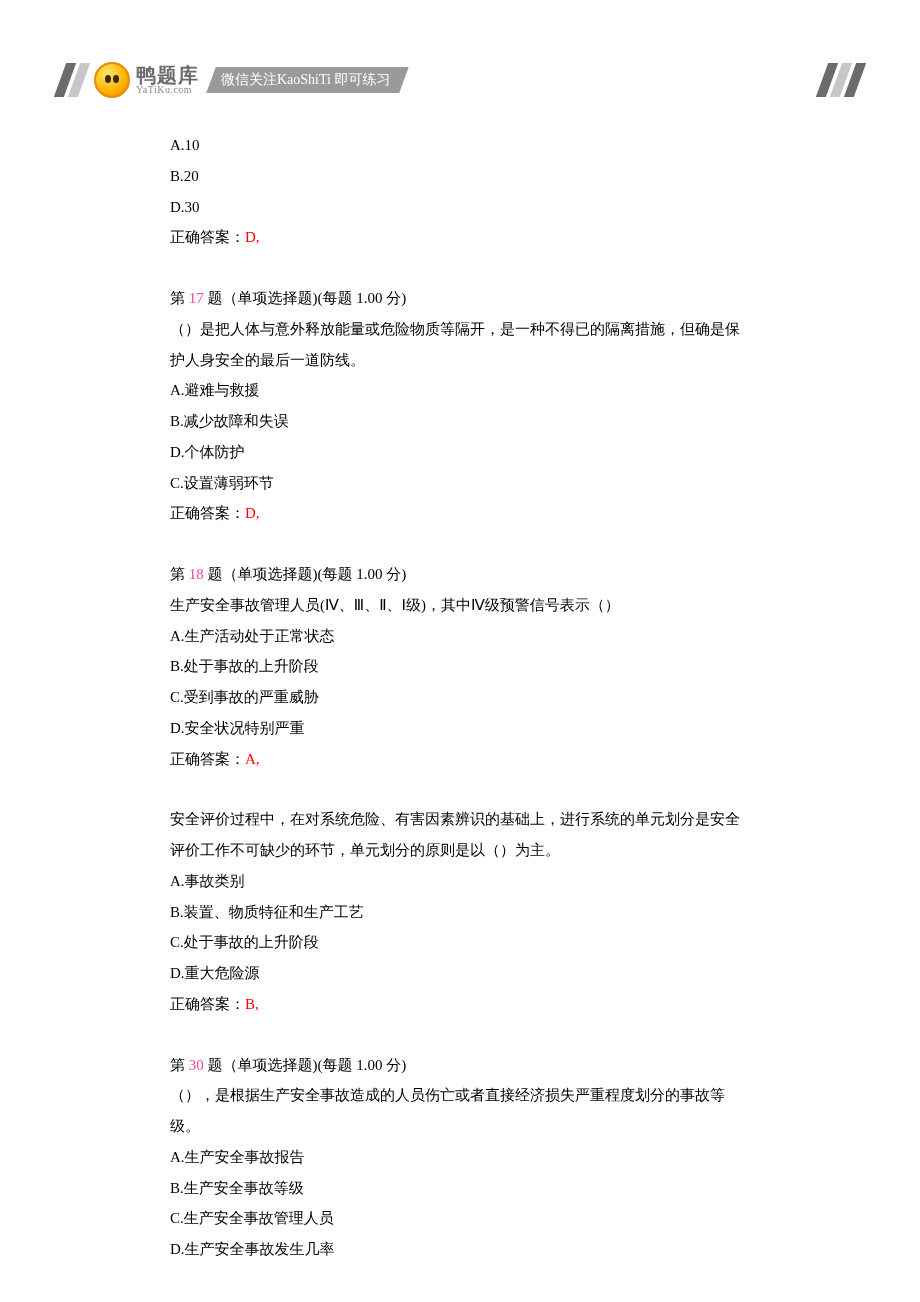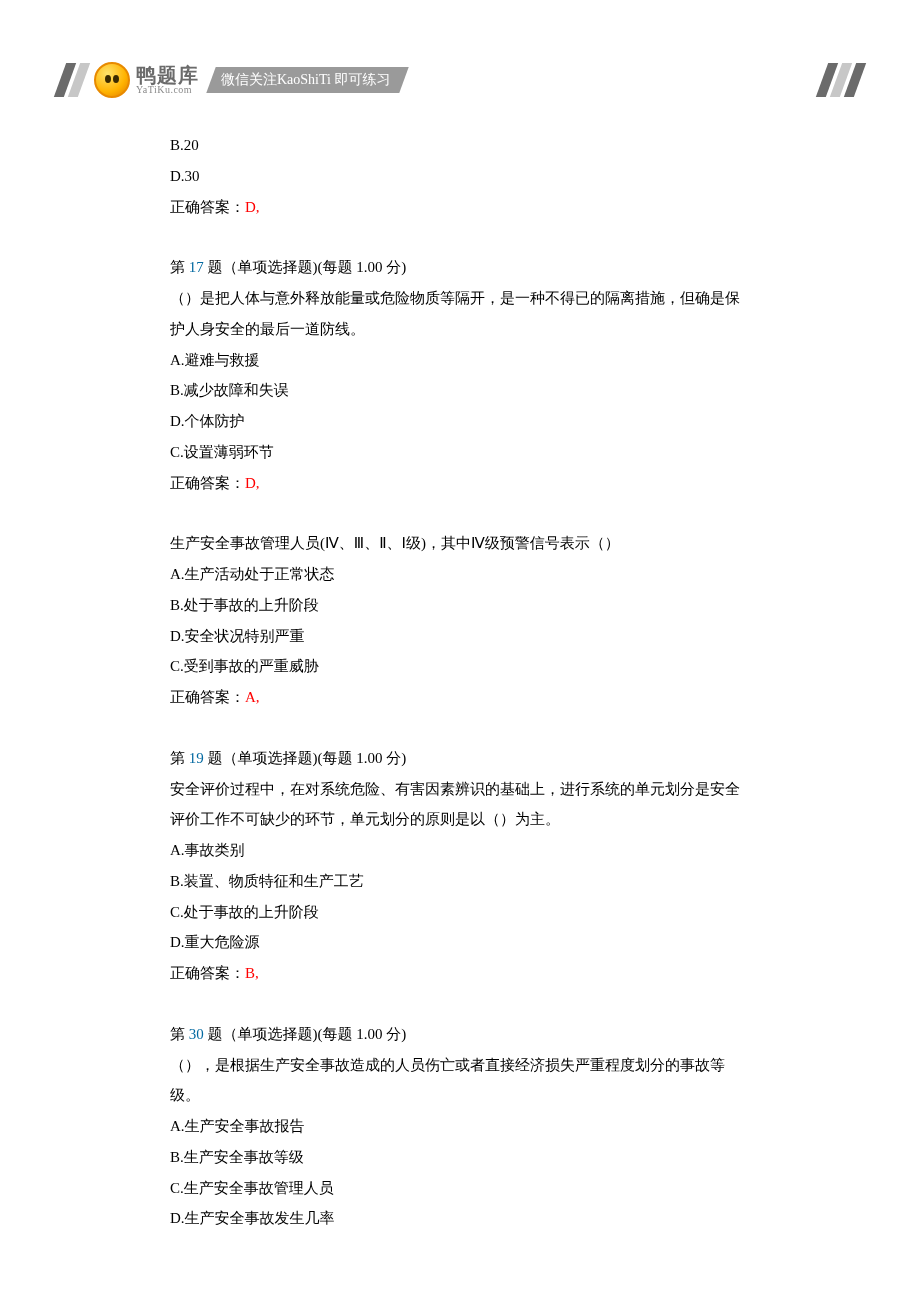--- a/index.html
+++ b/index.html
@@ -92,21 +92,21 @@
   .content {
     padding: 0 170px 0 170px;
     line-height: 2.05;
   }
   .block {
     margin-bottom: 30px;
   }
   .opt, .qtext, .qhead, .ans-line {
     white-space: normal;
   }
-  .qnum { color: #0369a1; }
+  .qnum { color: #ec4899; }
   .ans { color: #ff0000; }
 </style>
 </head>
 <body>
 
 <div class="header">
   <div class="header-stripes-left">
     <div class="stripe dark"></div>
     <div class="stripe light"></div>
   </div>
@@ -123,20 +123,21 @@
   <div class="header-stripes-right">
     <div class="stripe dark"></div>
     <div class="stripe light"></div>
     <div class="stripe dark"></div>
   </div>
 </div>
 
 <div class="content">
 
   <div class="block">
+    <div class="opt">A.10</div>
     <div class="opt">B.20</div>
     <div class="opt">D.30</div>
     <div class="ans-line">
       <span>正确答案：</span><span class="ans">D,</span>
     </div>
   </div>
 
   <div class="block">
     <div class="qhead">
       <span>第 </span><span class="qnum">17</span><span> 题（单项选择题)(每题 1.00 分)</span>
@@ -145,34 +146,34 @@
     <div class="opt">A.避难与救援</div>
     <div class="opt">B.减少故障和失误</div>
     <div class="opt">D.个体防护</div>
     <div class="opt">C.设置薄弱环节</div>
     <div class="ans-line">
       <span>正确答案：</span><span class="ans">D,</span>
     </div>
   </div>
 
   <div class="block">
+    <div class="qhead">
+      <span>第 </span><span class="qnum">18</span><span> 题（单项选择题)(每题 1.00 分)</span>
+    </div>
     <div class="qtext">生产安全事故管理人员(Ⅳ、Ⅲ、Ⅱ、Ⅰ级)，其中Ⅳ级预警信号表示（）</div>
     <div class="opt">A.生产活动处于正常状态</div>
     <div class="opt">B.处于事故的上升阶段</div>
+    <div class="opt">C.受到事故的严重威胁</div>
     <div class="opt">D.安全状况特别严重</div>
-    <div class="opt">C.受到事故的严重威胁</div>
     <div class="ans-line">
       <span>正确答案：</span><span class="ans">A,</span>
     </div>
   </div>
 
   <div class="block">
-    <div class="qhead">
-      <span>第 </span><span class="qnum">19</span><span> 题（单项选择题)(每题 1.00 分)</span>
-    </div>
     <div class="qtext">安全评价过程中，在对系统危险、有害因素辨识的基础上，进行系统的单元划分是安全评价工作不可缺少的环节，单元划分的原则是以（）为主。</div>
     <div class="opt">A.事故类别</div>
     <div class="opt">B.装置、物质特征和生产工艺</div>
     <div class="opt">C.处于事故的上升阶段</div>
     <div class="opt">D.重大危险源</div>
     <div class="ans-line">
       <span>正确答案：</span><span class="ans">B,</span>
     </div>
   </div>
 

